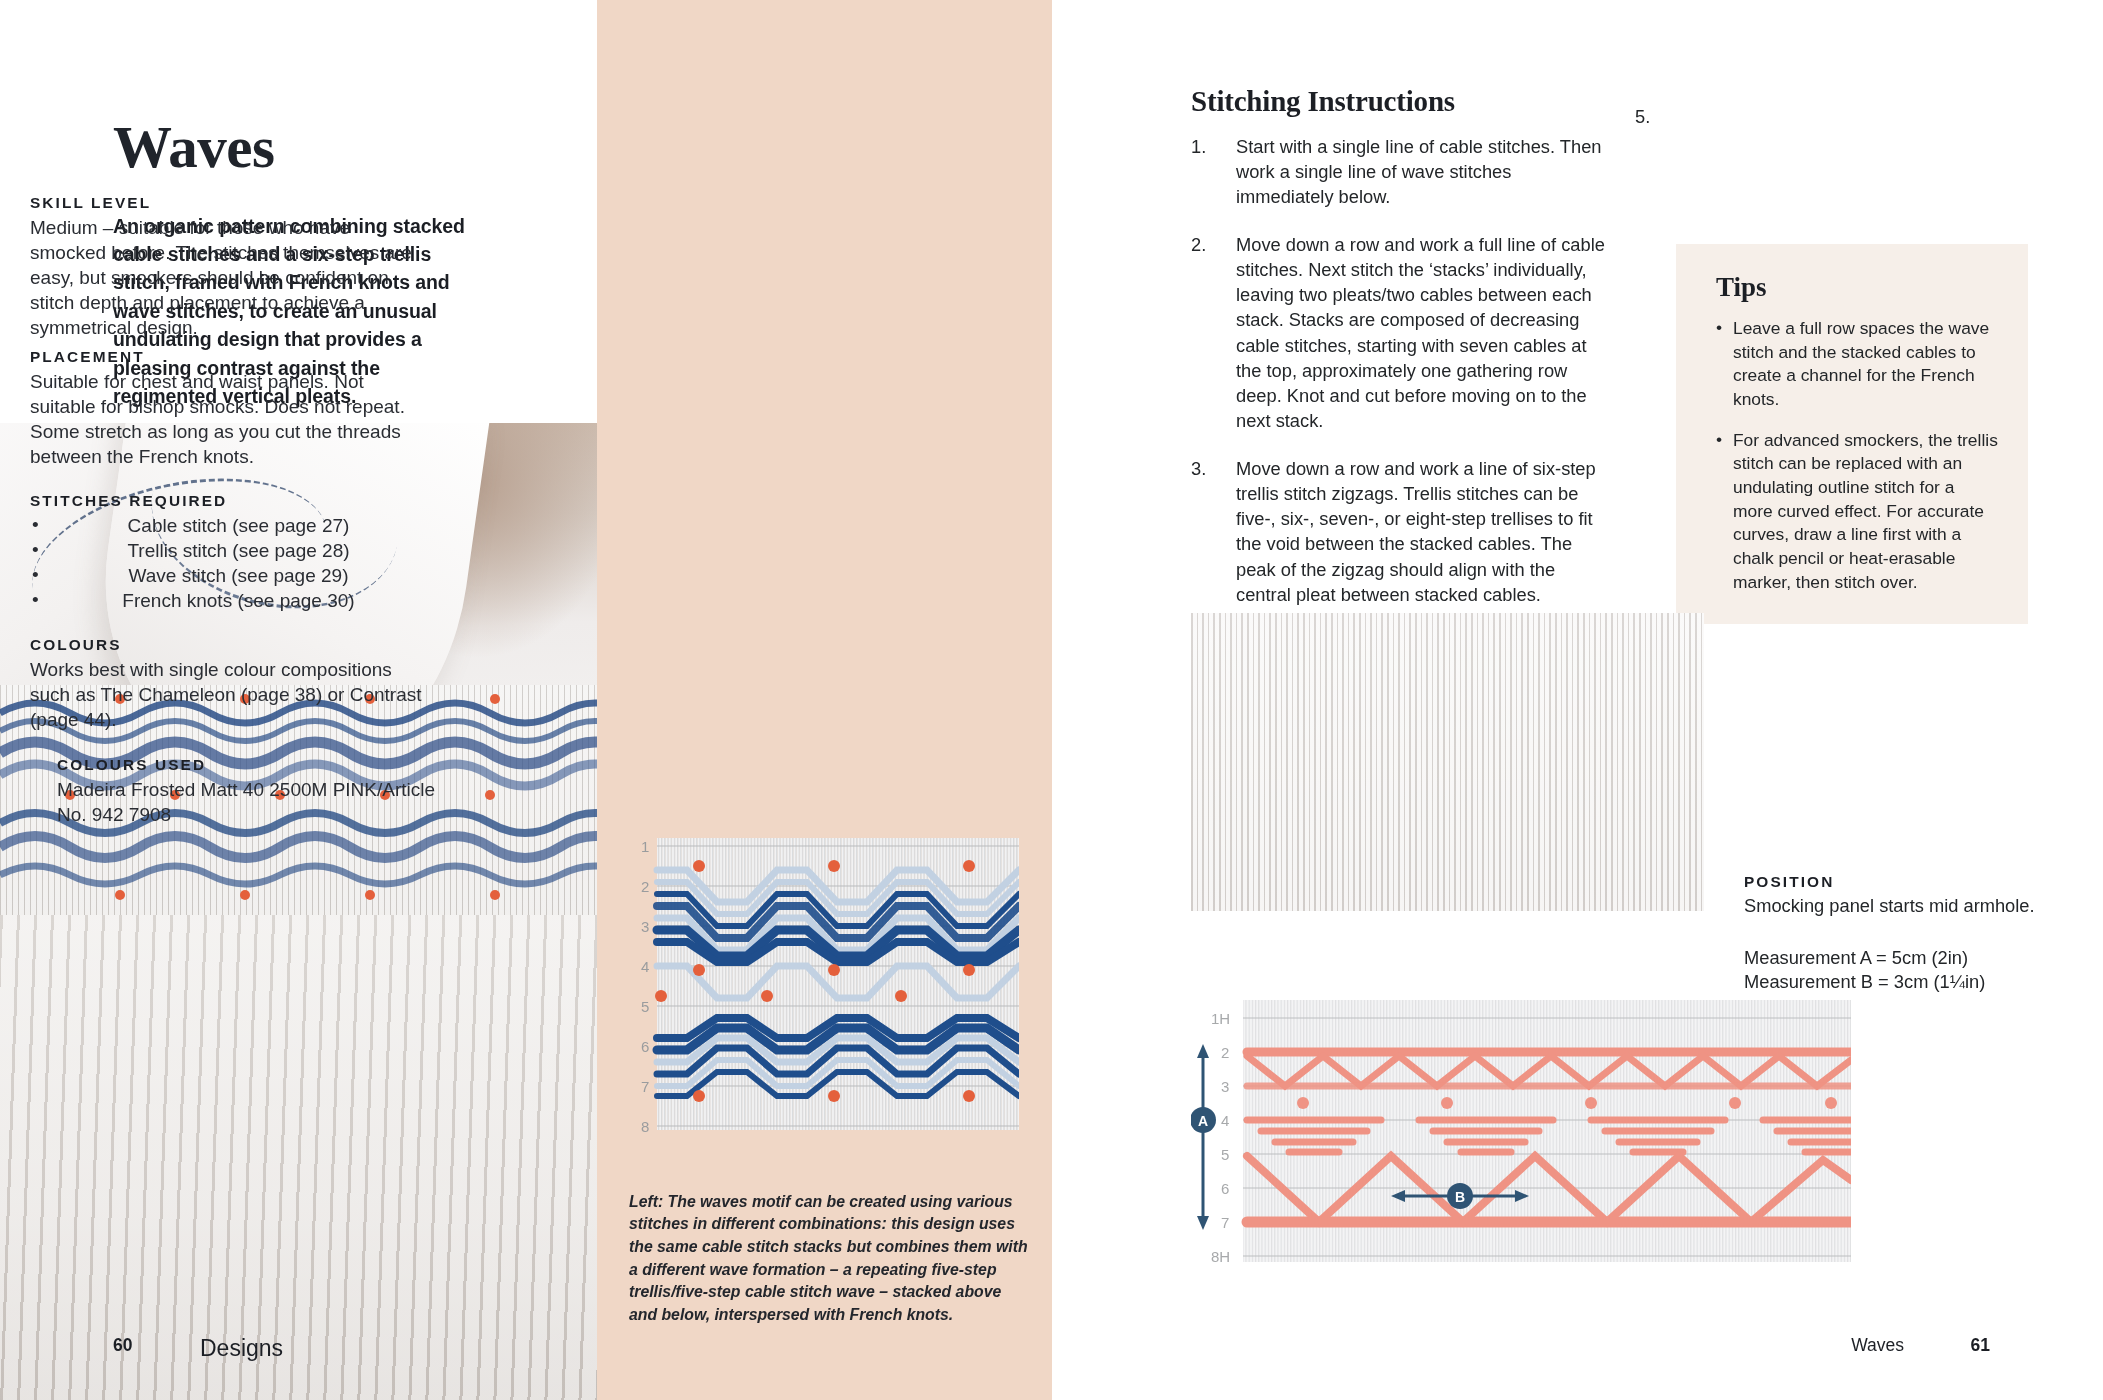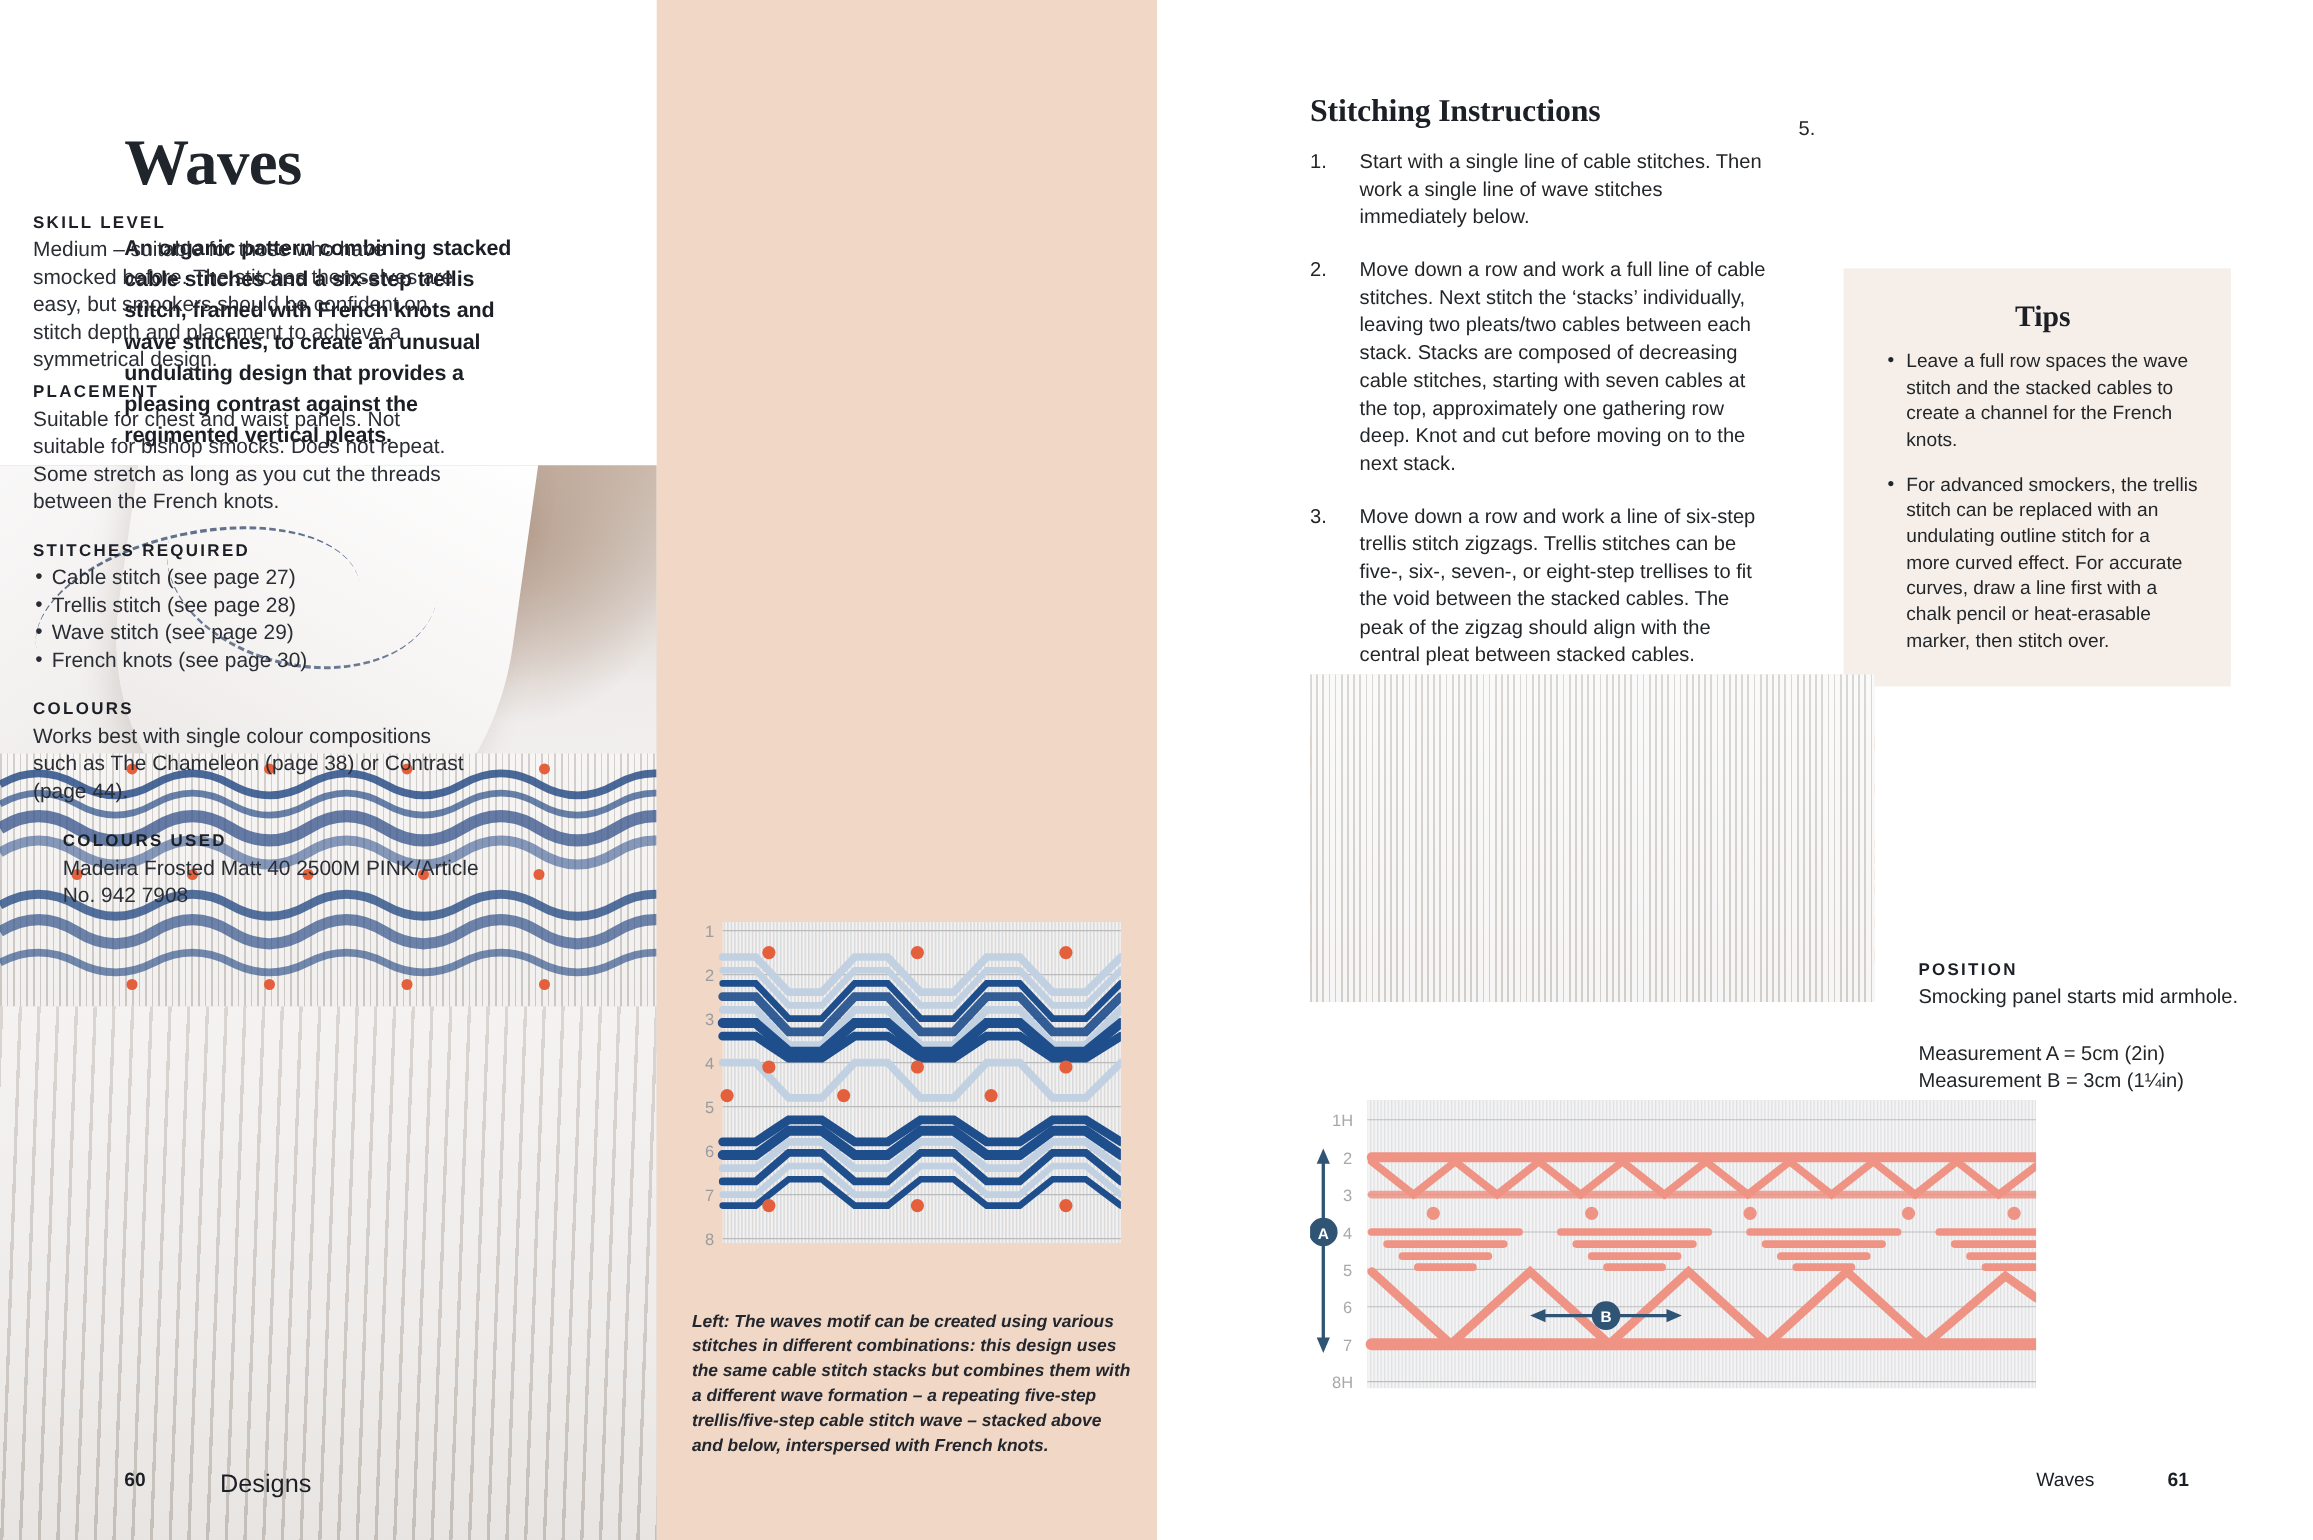--- a/index.html
+++ b/index.html
@@ -85,21 +85,21 @@
   .pink-col{
     position:absolute;left:597px;top:0;width:455px;height:1400px;
     background:#f0d7c6;
   }
   .pk{position:absolute;left:30px;width:400px;color:#23262c;}
   .lbl{
     font-weight:700;font-size:15.4px;letter-spacing:2.1px;color:#1c1f25;
     text-transform:uppercase;margin:0 0 3px 0;
   }
   .bdy{font-size:19px;line-height:1.32;color:#2a2d33;margin:0;font-weight:400;}
-  .bdy ul{margin:0;padding:0;list-style:none;}
+  .bdy ul{margin:0;padding:0;list-style:none;text-align:center;}
   .bdy li{position:relative;padding-left:17px;}
   .bdy li:before{content:"•";position:absolute;left:2px;top:-1px;}
   .caption{
     position:absolute;left:629px;top:1175px;width:400px;
     font-style:italic;font-weight:700;font-size:15.8px;line-height:1.43;color:#23262c;
   }
   .caption b{font-weight:700;}
 
   
   .diag-blue{
@@ -136,21 +136,20 @@
     background:
       repeating-linear-gradient(0deg,#f6efe9 0 5px, transparent 5px 10px) left  /4px 100% no-repeat,
       repeating-linear-gradient(0deg,#f6efe9 0 5px, transparent 5px 10px) right /4px 100% no-repeat,
       repeating-linear-gradient(90deg,#f6efe9 0 5px, transparent 5px 10px) top  /100% 4px no-repeat,
       repeating-linear-gradient(90deg,#f6efe9 0 5px, transparent 5px 10px) bottom/100% 4px no-repeat;
     z-index:-1;
   }
   .tips-title{
     font-family:"Liberation Serif", serif;font-weight:700;font-size:27px;color:#1c1f25;
     margin:0 0 14px 0;
-    text-align:center;
   }
   .tips-box ul{margin:0;padding:0;list-style:none;}
   .tips-box li{
     position:relative;padding-left:17px;margin-bottom:17px;
     font-size:17.4px;line-height:1.36;color:#232629;
   }
   .tips-box li:last-child{margin-bottom:0;}
   .tips-box li:before{content:"•";position:absolute;left:0;top:-1px;}
 
   

